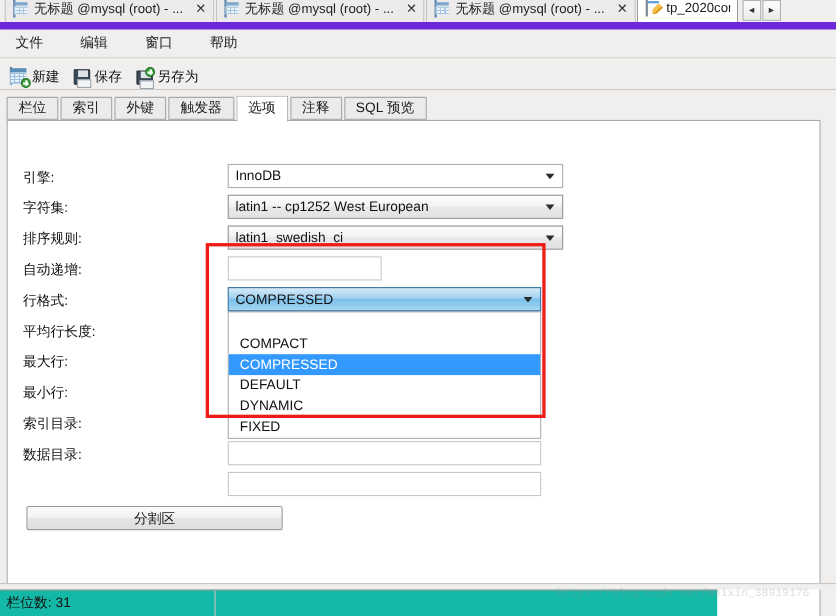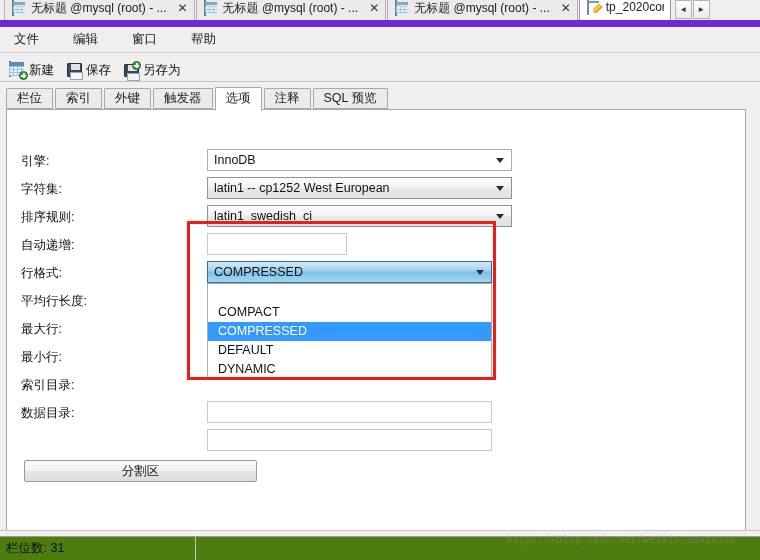--- a/index.html
+++ b/index.html
@@ -306,22 +306,22 @@
     position: absolute;
     border: 3px solid #ee1b16;
     z-index: 30;
     pointer-events: none;
     background: transparent;
   }
 
   
   .statusbar {
     position: absolute; left: 0; bottom: 0;
-    width: 760px; height: 24px;
-    background: #4d7c0f;
+    width: 652px; height: 24px;
+    background: #14b8a6;
     border-top: 1px solid #9a9a9a;
     display: flex; align-items: center;
   }
   .statusbar .cell1 {
     width: 196px; height: 100%;
     display: flex; align-items: center;
     padding-left: 6px;
     font-size: 12.5px;
     color: #111;
     border-right: 1px solid #c9c5c2;
@@ -463,20 +463,21 @@
           <span class="arrow"></span>
         </div>
       </div>
 
       <div class="droplist" style="top:173px;">
         <div class="dropitem">&nbsp;</div>
         <div class="dropitem">COMPACT</div>
         <div class="dropitem sel">COMPRESSED</div>
         <div class="dropitem">DEFAULT</div>
         <div class="dropitem">DYNAMIC</div>
+        <div class="dropitem">FIXED</div>
       </div>
 
       <div class="ctl textinput" style="top:291px;width:285px;"></div>
       <div class="ctl textinput" style="top:319px;width:285px;"></div>
 
       <div class="pbutton" style="top:350px;">分割区</div>
     </div>
 
     <div class="redbox" style="left:187px; top:139px; width:309px; height:159px;"></div>
   </div>

